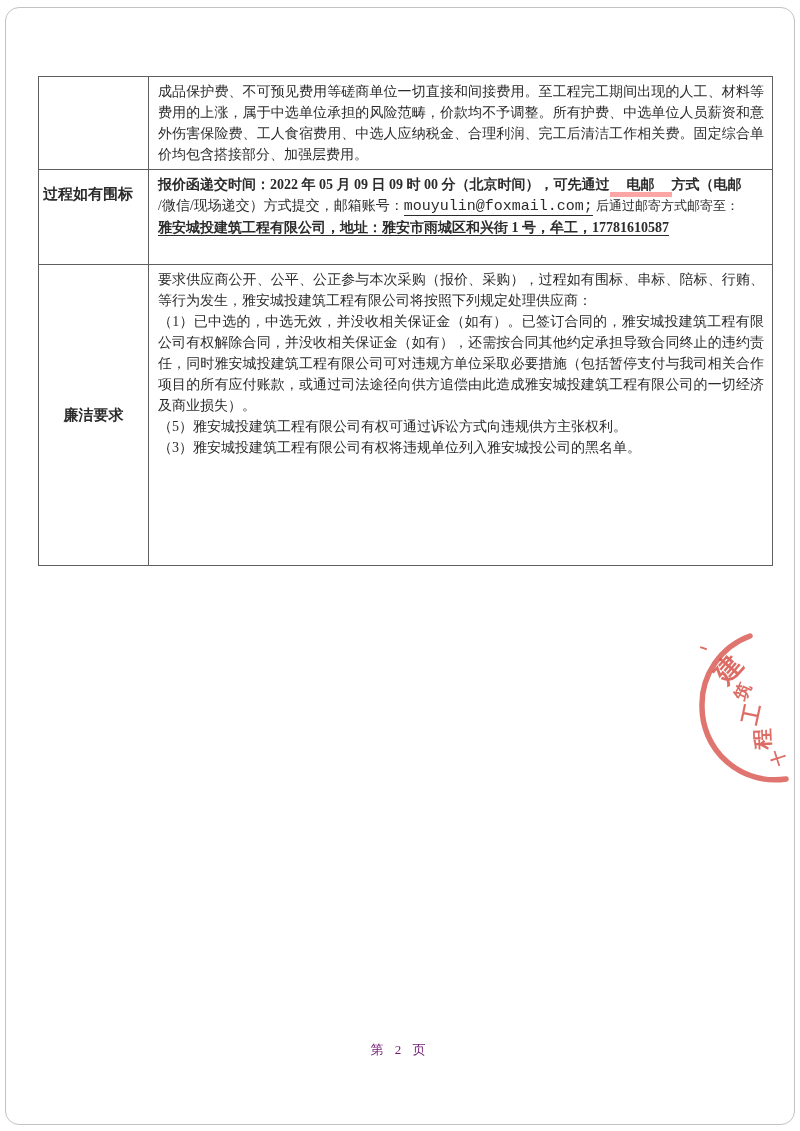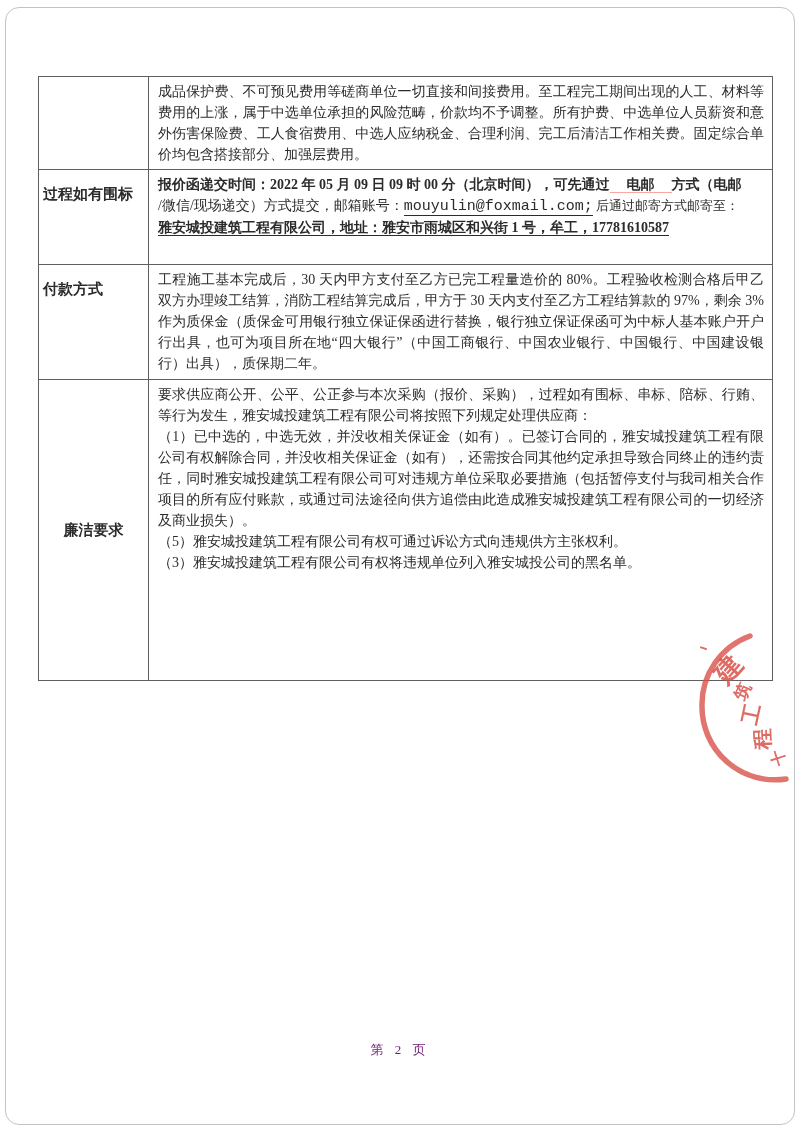--- a/index.html
+++ b/index.html
@@ -28,21 +28,21 @@
   }
   td.label-cell.center{
     vertical-align:middle;text-align:center;padding:0 0;
   }
   td.content-cell{padding:4px 8px 2px 9px;}
   .para{text-align:justify;}
   .r2-para{line-height:23px;text-indent:13px;}
   .r3-cell{line-height:28px;font-size:14px;}
   .r3-line1{font-weight:600;text-align:justify;}
   .blank-underline{
-    border-bottom:1px solid #fca5a5;padding:0 17px;font-weight:600;
+    border-bottom:5px solid #fca5a5;padding:0 17px;font-weight:600;
   }
   .email{
     font-family:"Liberation Mono","DejaVu Sans Mono",monospace;
     font-weight:normal;font-size:15px;border-bottom:1px solid #2b2b2b;
   }
   .r3-post{font-size:13px;}
   .r3-line3{
     font-weight:bold;text-decoration:underline;text-underline-offset:3px;
   }
   .r4-para{line-height:21px;}
@@ -90,28 +90,20 @@
       <td class="label-cell" style="height:85px;">
         <div>过程如有围标</div>
       </td>
       <td class="content-cell r3-cell">
         <div class="r3-line1"><span>报价函递交时间：2022 年 05 月 09 日 09 时 00 分（北京时间），可先通过</span><span class="blank-underline">电邮</span><span>方式（电邮</span></div>
         <div><span>/微信/现场递交）方式提交，邮箱账号：</span><span class="email">mouyulin@foxmail.com;</span><span class="r3-post"> 后通过邮寄方式邮寄至：</span></div>
         <div class="r3-line3">雅安城投建筑工程有限公司，地址：雅安市雨城区和兴街 1 号，牟工，17781610587</div>
       </td>
     </tr>
     <tr>
-      <td class="label-cell" style="height:105px;">
-        <div>付款方式</div>
-      </td>
-      <td class="content-cell">
-        <div class="para r4-para">工程施工基本完成后，30 天内甲方支付至乙方已完工程量造价的 80%。工程验收检测合格后甲乙双方办理竣工结算，消防工程结算完成后，甲方于 30 天内支付至乙方工程结算款的 97%，剩余 3%作为质保金（质保金可用银行独立保证保函进行替换，银行独立保证保函可为中标人基本账户开户行出具，也可为项目所在地“四大银行”（中国工商银行、中国农业银行、中国银行、中国建设银行）出具），质保期二年。</div>
-      </td>
-    </tr>
-    <tr>
       <td class="label-cell center" style="height:300px;">
         <div>廉洁要求</div>
       </td>
       <td class="content-cell r5-cell">
         <div class="para">要求供应商公开、公平、公正参与本次采购（报价、采购），过程如有围标、串标、陪标、行贿、等行为发生，雅安城投建筑工程有限公司将按照下列规定处理供应商：</div>
         <div class="para">（1）已中选的，中选无效，并没收相关保证金（如有）。已签订合同的，雅安城投建筑工程有限公司有权解除合同，并没收相关保证金（如有），还需按合同其他约定承担导致合同终止的违约责任，同时雅安城投建筑工程有限公司可对违规方单位采取必要措施（包括暂停支付与我司相关合作项目的所有应付账款，或通过司法途径向供方追偿由此造成雅安城投建筑工程有限公司的一切经济及商业损失）。</div>
         <div class="para">（5）雅安城投建筑工程有限公司有权可通过诉讼方式向违规供方主张权利。</div>
         <div class="para">（3）雅安城投建筑工程有限公司有权将违规单位列入雅安城投公司的黑名单。</div>
       </td>
     </tr>

